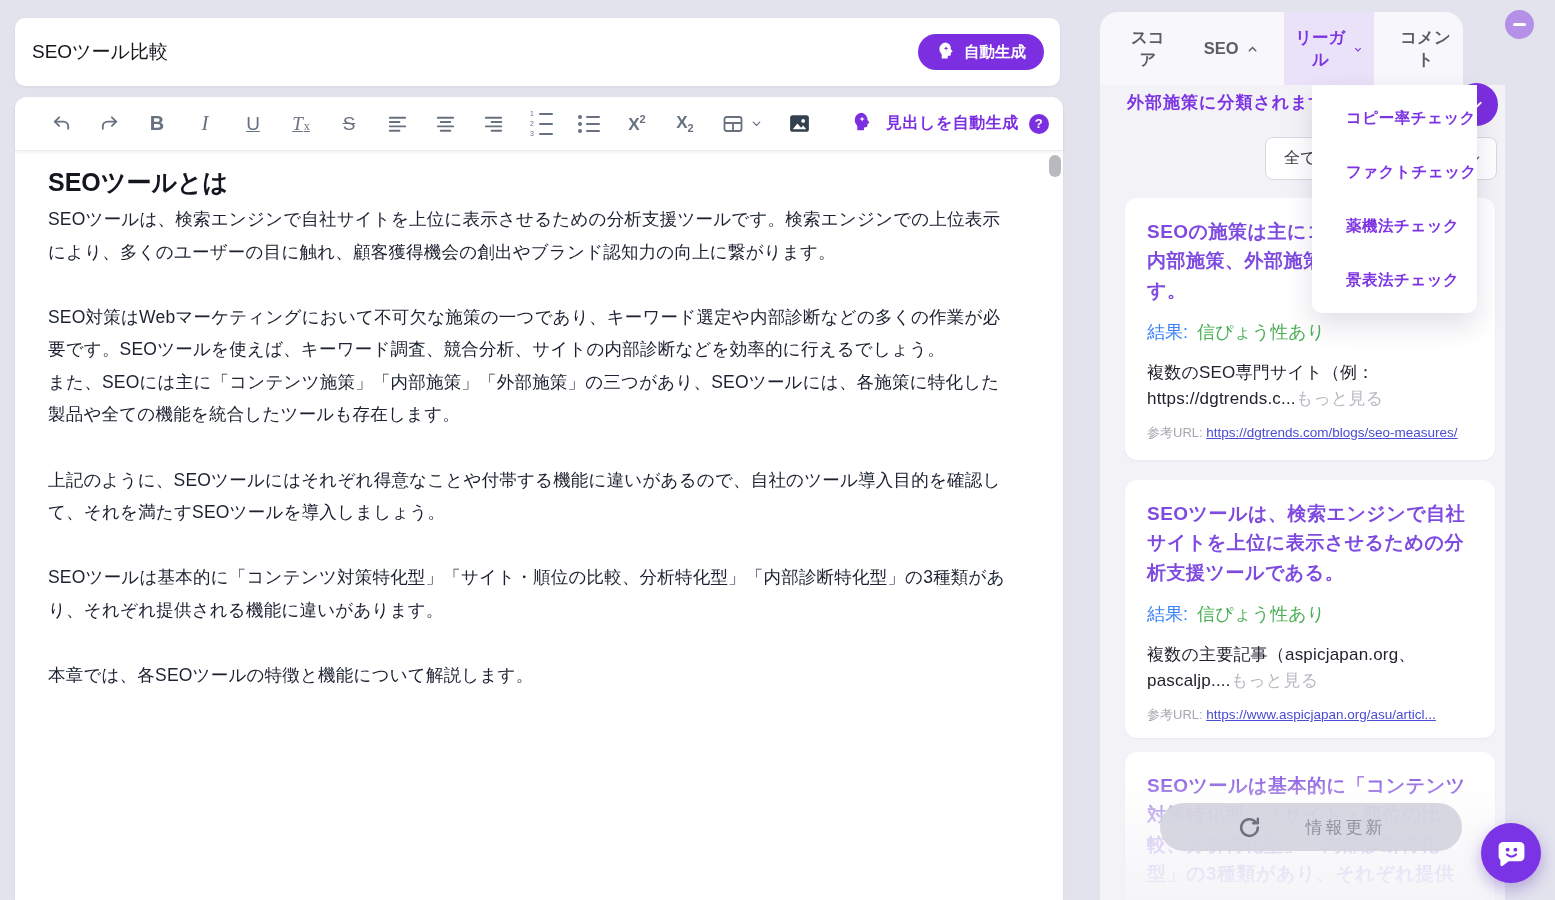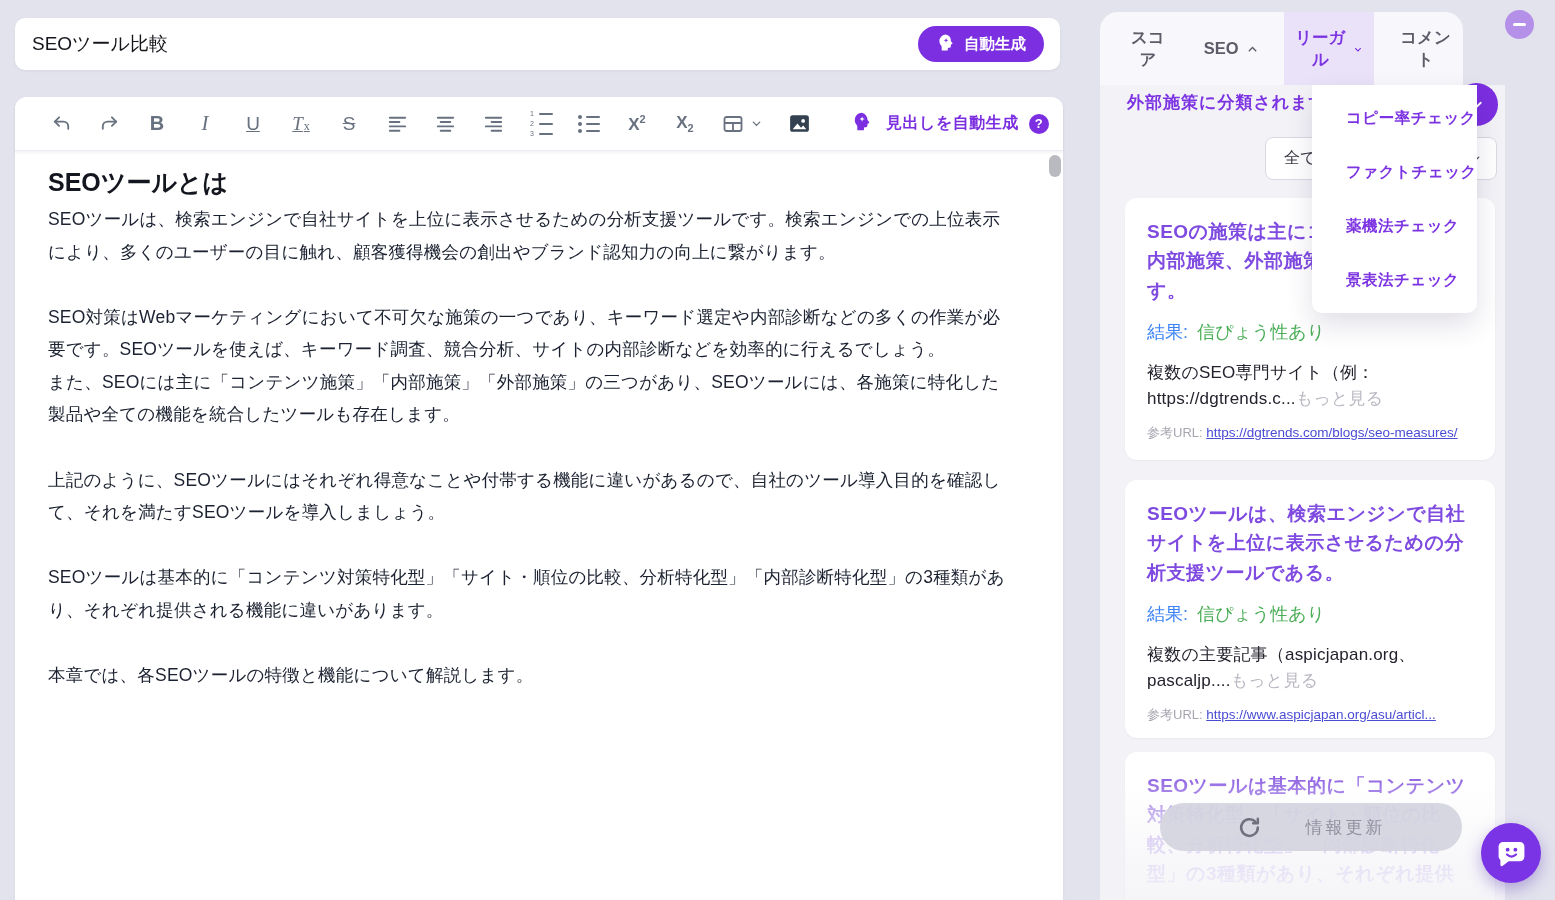--- a/index.html
+++ b/index.html
@@ -1,21 +1,21 @@
 <!DOCTYPE html>
 <html lang="ja"><head>
 <meta charset="utf-8">
 <style>
   *{box-sizing:border-box;margin:0;padding:0}
   html,body{width:1555px;height:900px;overflow:hidden}
   body{font-family:"Liberation Sans","DejaVu Sans",sans-serif;background:#e3e3ee;position:relative}
   .abs{position:absolute}
 
   
-  .title-card{left:15px;top:18px;width:1045px;height:52px;background:#fff;border-radius:10px;
+  .title-card{left:15px;top:18px;width:1045px;height:68px;background:#fff;border-radius:10px;
     box-shadow:0 1px 3px rgba(30,30,60,.06);display:flex;align-items:center;padding:0 16px 0 17px}
   .doc-title{font-size:19px;color:#15151c;flex:1}
   .gen-btn{height:36px;border-radius:18px;background:#7b2fe0;color:#fff;display:flex;align-items:center;
     gap:9px;padding:0 18px;font-size:15.5px;font-weight:700;border:none;cursor:pointer}
 
   
   .editor-card{left:15px;top:97px;width:1048px;height:803px;background:#fff;border-radius:12px 12px 0 0;
     box-shadow:0 1px 3px rgba(30,30,60,.06)}
   .toolbar{height:54px;display:flex;align-items:center;padding:0 14px 0 22px;
     border-bottom:1px solid #ebebf2;box-shadow:0 2px 3px rgba(40,40,80,.05);border-radius:12px 12px 0 0;background:#fff}

